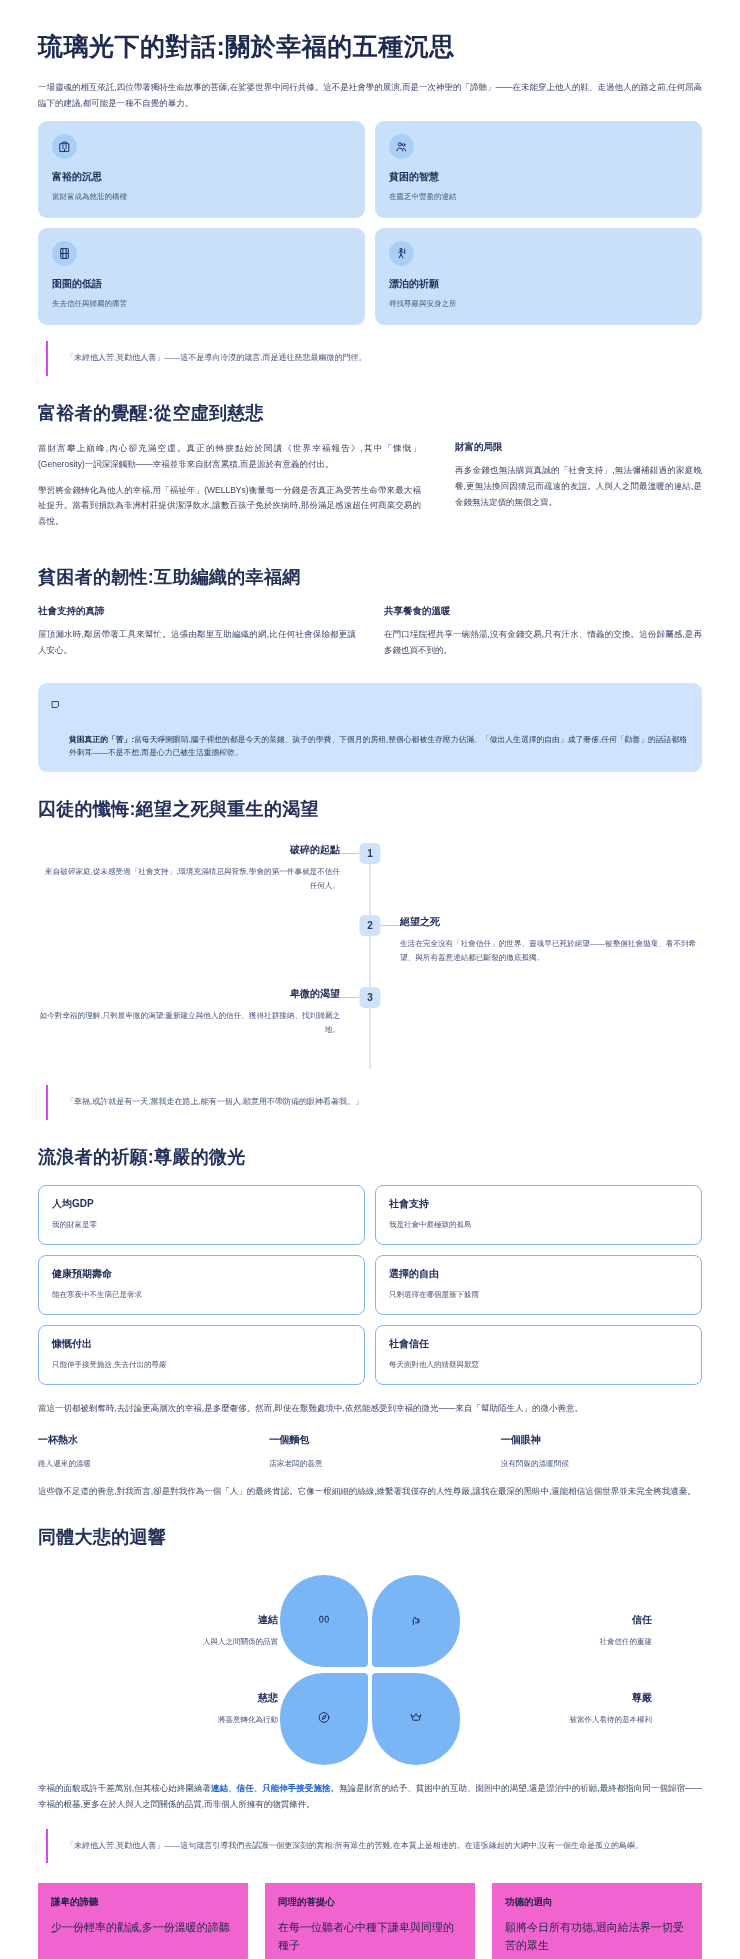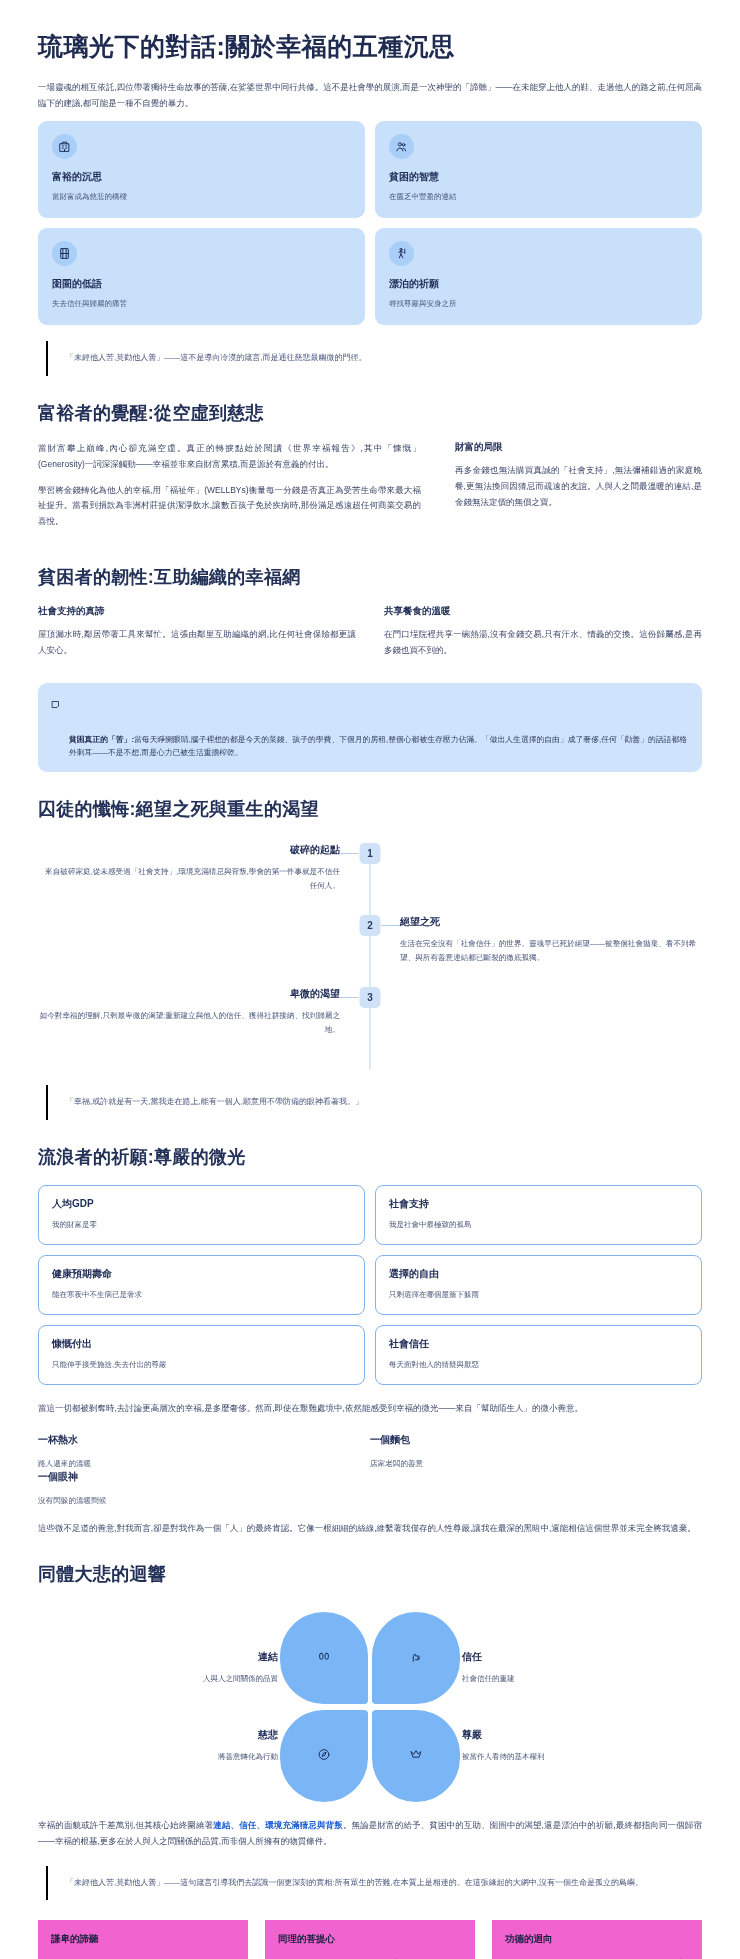--- a/index.html
+++ b/index.html
@@ -61,21 +61,21 @@
   }
   .feature-card .ic-wrap svg { width: 13px; height: 13px; }
   .feature-card .fc-title {
     font-size: 10px; font-weight: 700; color: #23305a;
     margin-bottom: 7px;
   }
   .feature-card .fc-desc { font-size: 7.5px; color: #4a5778; line-height: 1.6; }
 
   
   .quote {
-    border-left: 2px solid #000000;
+    border-left: 2px solid #d946ef;
     padding: 10px 0 10px 18px;
     margin: 16px 0 8px 8px;
   }
   .quote p { font-size: 8px; color: #46537a; line-height: 1.8; margin: 0; }
 
   
   .two-col {
     display: grid;
     grid-template-columns: 1.55fr 1fr;
     gap: 34px;
@@ -133,41 +133,41 @@
     border: 1px solid #7fb4f0;
     border-radius: 8px;
     padding: 11px 13px 13px 13px;
     background: #fff;
     min-height: 50px;
   }
   .out-card .oc-title { font-size: 10px; font-weight: 700; color: #23305a; margin-bottom: 8px; }
   .out-card .oc-desc { font-size: 7.5px; color: #4a5778; line-height: 1.6; }
 
   
-  .three-col { display: grid; grid-template-columns: 1fr 1fr; margin: 16px 0 14px 0; }
+  .three-col { display: grid; grid-template-columns: 1fr 1fr 1fr; gap: 30px; margin: 16px 0 14px 0; }
   .tri-h { font-size: 10px; font-weight: 700; color: #23305a; margin-bottom: 11px; }
   .tri-p { font-size: 7.6px; color: #4a5778; line-height: 1.6; }
 
   
   .venn-wrap { position: relative; height: 190px; margin: 26px 0 16px 0; }
   .venn-center { position: absolute; left: 50%; top: 0; transform: translateX(-50%); width: 180px; height: 190px; }
   .petal {
     position: absolute; width: 88px; height: 92px; background: #7ab6f5;
   }
   .petal .p-ic { position: absolute; left: 50%; top: 50%; transform: translate(-50%,-50%); }
   .petal .p-ic svg { width: 13px; height: 13px; }
   .petal.tl { left: 0;  top: 0;  border-radius: 44px 44px 4px 44px; }
   .petal.tr { right: 0; top: 0;  border-radius: 44px 44px 44px 4px; }
   .petal.bl { left: 0;  bottom: 0; border-radius: 44px 4px 44px 44px; }
   .petal.br { right: 0; bottom: 0; border-radius: 4px 44px 44px 44px; }
   .venn-label { position: absolute; width: 190px; }
   .venn-label .vl-h { font-size: 10px; font-weight: 700; color: #23305a; margin-bottom: 9px; }
   .venn-label .vl-p { font-size: 7.5px; color: #4a5778; line-height: 1.55; }
   .venn-label.l { text-align: right; left: 50px; }
-  .venn-label.r { text-align: left; right: 50px; }
+  .venn-label.r { text-align: right; right: 50px; }
   .venn-label.row1 { top: 38px; }
   .venn-label.row2 { top: 116px; }
 
   .inline-hl { color: #1a5fd0; font-weight: 700; }
 
   
   .pink-grid { display: grid; grid-template-columns: 1fr 1fr 1fr; gap: 17px; margin: 20px 0 18px 0; font-family: Liberation Serif, serif; }
   .pink-card {
     background: #f163cf;
     border-radius: 0 0 18px 0;
@@ -410,21 +410,21 @@
       <div class="petal br">
         <span class="p-ic">
           <svg viewBox="0 0 24 24" fill="none" stroke="#1c2b55" stroke-width="1.8" stroke-linecap="round" stroke-linejoin="round">
             <path d="M3 7l3.5 10h11L21 7l-5 4-4-6-4 6z"></path>
           </svg>
         </span>
       </div>
     </div>
   </div>
 
-  <p class="body-text"><span>幸福的面貌或許千差萬別,但其核心始終圍繞著</span><span class="inline-hl">連結、信任、環境充滿猜忌與背叛</span><span>。無論是財富的給予、貧困中的互助、囹圄中的渴望,還是漂泊中的祈願,最終都指向同一個歸宿——幸福的根基,更多在於人與人之間關係的品質,而非個人所擁有的物質條件。</span></p>
+  <p class="body-text"><span>幸福的面貌或許千差萬別,但其核心始終圍繞著</span><span class="inline-hl">連結、信任、只能伸手接受施捨</span><span>。無論是財富的給予、貧困中的互助、囹圄中的渴望,還是漂泊中的祈願,最終都指向同一個歸宿——幸福的根基,更多在於人與人之間關係的品質,而非個人所擁有的物質條件。</span></p>
 
   <div class="quote">
     <p>「未經他人苦,莫勸他人善」——這句箴言引導我們去認識一個更深刻的實相:所有眾生的苦難,在本質上是相連的。在這張緣起的大網中,沒有一個生命是孤立的島嶼。</p>
   </div>
 
   <div class="pink-grid">
     <div class="pink-card">
       <div class="pc-title">謙卑的諦聽</div>
       <div class="pc-desc">少一份輕率的勸誡,多一份溫暖的諦聽</div>
     </div>

